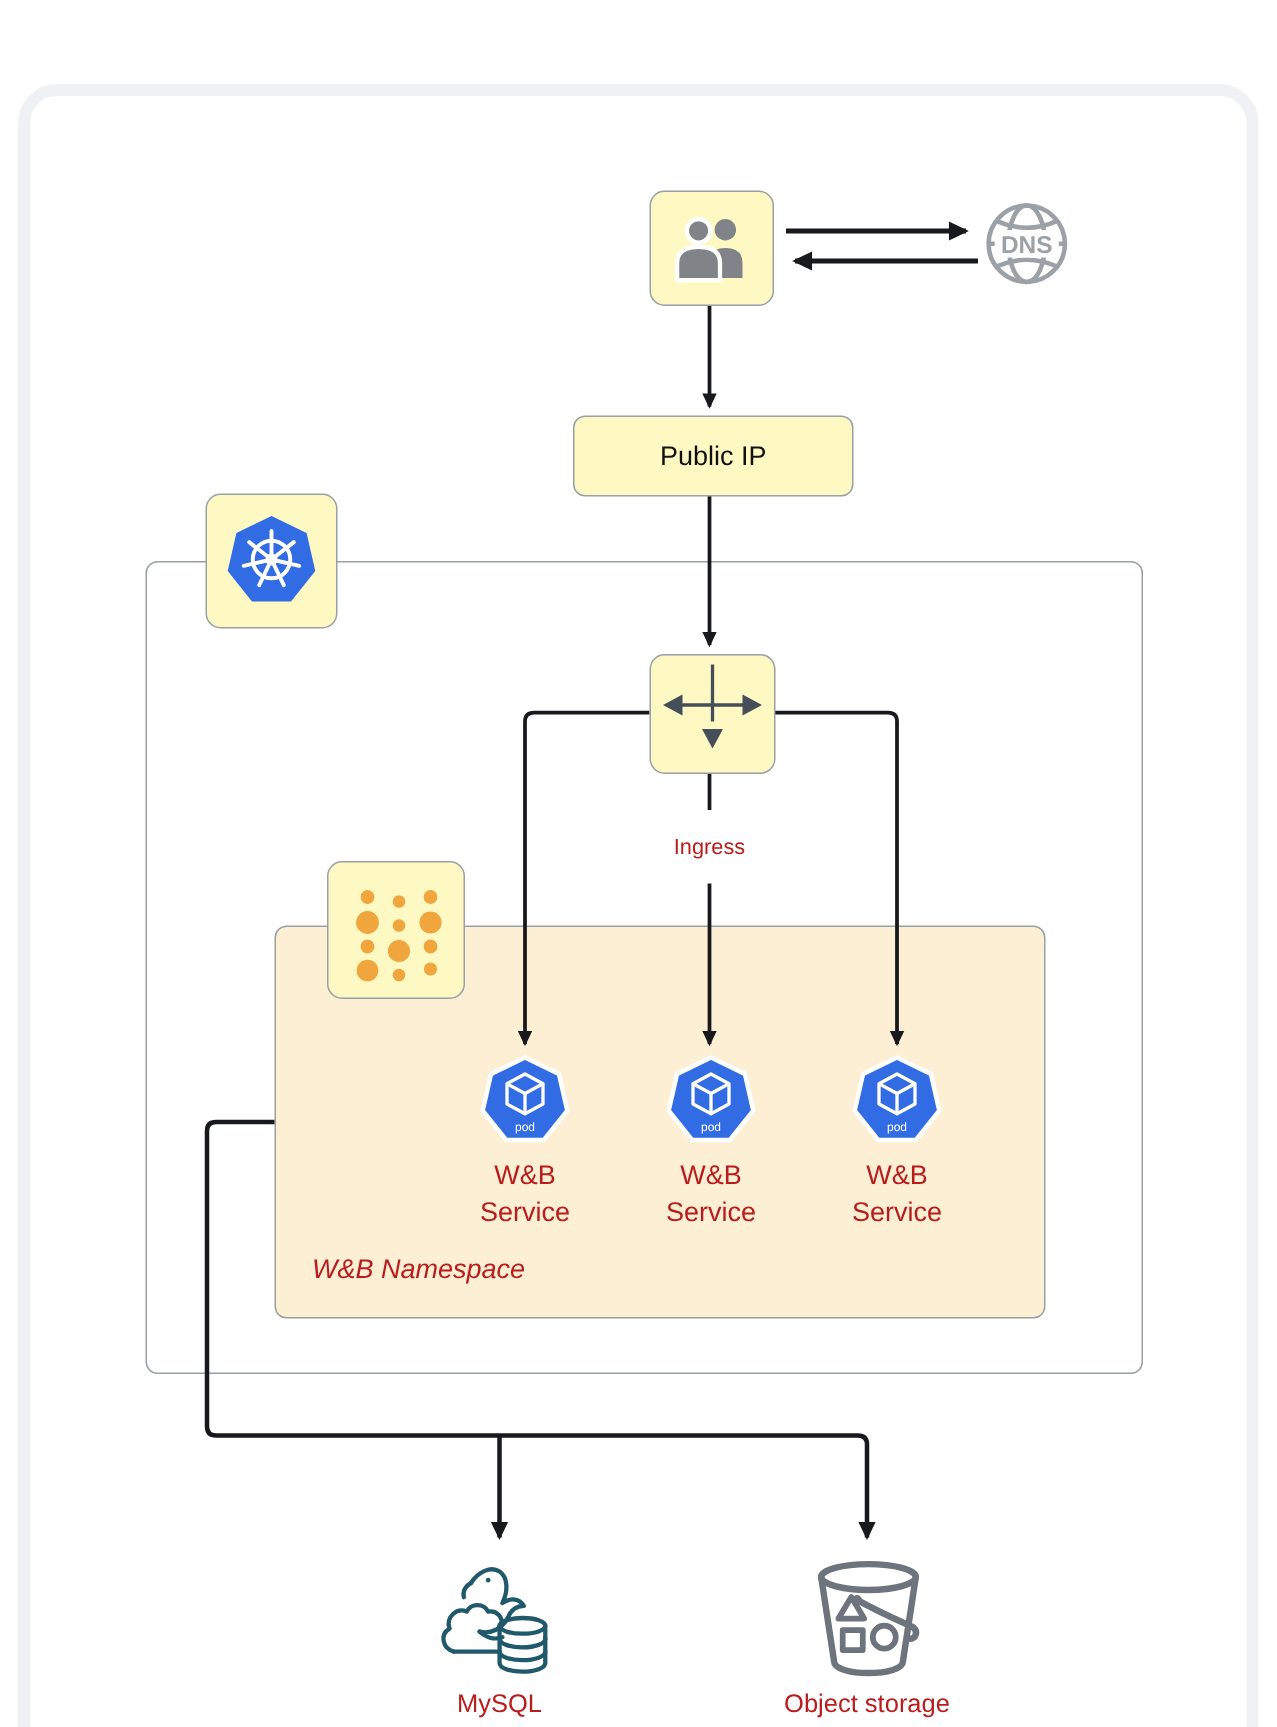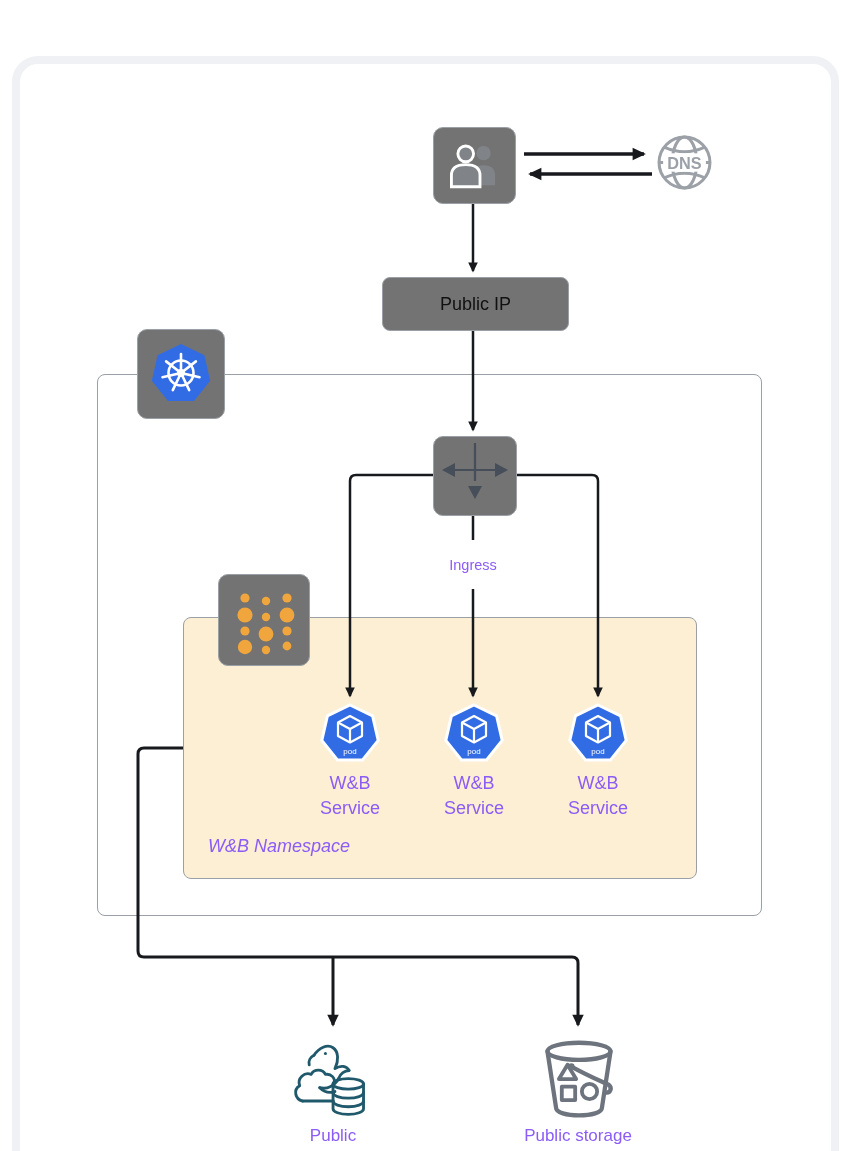--- a/index.html
+++ b/index.html
@@ -1,25 +1,25 @@
 <!DOCTYPE html>
 <html><head>
 <meta charset="utf-8">
 <style>
   html,body{margin:0;padding:0;background:#ffffff;}
   .canvas{position:relative;width:851px;height:1151px;background:#ffffff;
           font-family:"Liberation Sans",sans-serif;color:#111;overflow:hidden;margin-top:44px;}
   .frame{position:absolute;left:12px;top:12px;right:12px;bottom:12px;
          border:8px solid #eff1f4;border-radius:26px;}
-  .node{position:absolute;background:#737373;border:1.6px solid #9aa0a6;border-radius:10px;
+  .node{position:absolute;background:#fef9c3;border:1.6px solid #9aa0a6;border-radius:10px;
         display:flex;align-items:center;justify-content:center;z-index:3;}
   .bigbox{position:absolute;border:1.6px solid #9aa0a6;border-radius:8px;background:#fff;z-index:1;}
   .nsbox{position:absolute;border:1.6px solid #9aa0a6;border-radius:8px;background:#fcefd4;z-index:1;}
   #wires{position:absolute;left:0;top:0;z-index:2;pointer-events:none;}
-  .lbl{position:absolute;z-index:4;color:#8b5cf6;}
+  .lbl{position:absolute;z-index:4;color:#b91c1c;}
   .lbl.center{text-align:center;}
   .pod-label{font-size:18px;line-height:25px;}
   .ns-label{font-size:18px;}
   .small-label{font-size:14.5px;}
   .io-label{font-size:17px;}
   .pubip-label{font-size:18px;}
 </style>
 </head>
 <body>
 
@@ -169,27 +169,27 @@
       <path d="M30,48 C34,52 40,54 46,52"></path>
       <path d="M12,62 C4,60 2,50 9,46 C6,38 14,31 21,34 C24,28 33,28 36,34 C42,33 47,38 45,44"></path>
       <path d="M12,62 H44"></path>
       <ellipse cx="60" cy="44" rx="16" ry="5.5"></ellipse>
       <path d="M44,44 V70 C44,73.5 51,76 60,76 C69,76 76,73.5 76,70 V44"></path>
       <path d="M44,53 C44,56.5 51,59 60,59 C69,59 76,56.5 76,53"></path>
       <path d="M44,62 C44,65.5 51,68 60,68 C69,68 76,65.5 76,62"></path>
     </g>
     <circle cx="36" cy="12" r="1.6" fill="#20596b"></circle>
   </svg>
-  <div class="lbl center io-label" style="left:283px;top:1082px;width:100px;">Public</div>
+  <div class="lbl center io-label" style="left:283px;top:1082px;width:100px;">MySQL</div>
 
   <svg style="position:absolute;left:536px;top:993px;z-index:3;" width="86" height="86" viewBox="0 0 90 90">
     <g stroke="#6e747e" stroke-width="4.5" fill="none" stroke-linecap="round" stroke-linejoin="round">
       <ellipse cx="45" cy="15" rx="33" ry="9"></ellipse>
       <path d="M12,15 L21,74 C21,79 32,82 45,82 C58,82 69,79 69,74 L78,15"></path>
       <path d="M37,31 C55,41 72,48 76,50 C80,53 78,59 73,58"></path>
       <polygon points="33,29 42,44 24,44" stroke-width="4"></polygon>
       <rect x="27" y="52" width="14" height="14" stroke-width="4"></rect>
       <circle cx="56" cy="57" r="8" stroke-width="4"></circle>
     </g>
     <circle cx="37" cy="31" r="3.4" fill="#6e747e"></circle>
   </svg>
-  <div class="lbl center io-label" style="left:508px;top:1082px;width:140px;">Public storage</div>
+  <div class="lbl center io-label" style="left:508px;top:1082px;width:140px;">Object storage</div>
 </div>
 
 </body></html>

